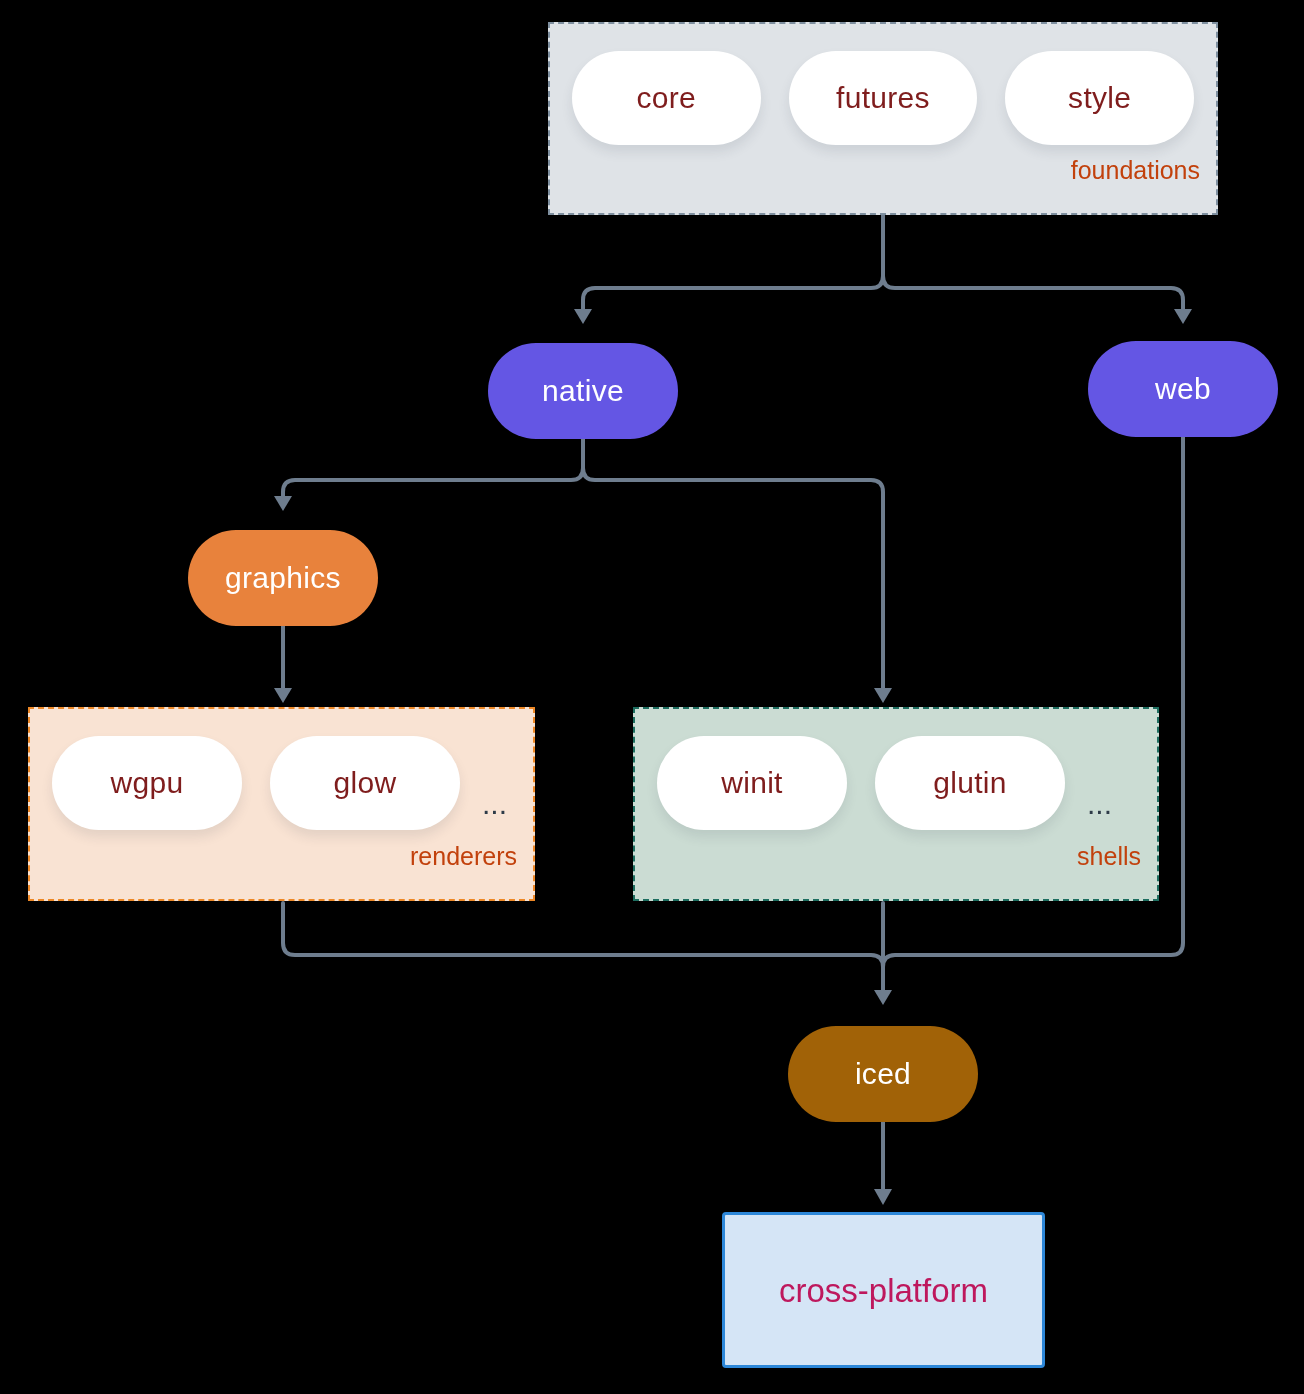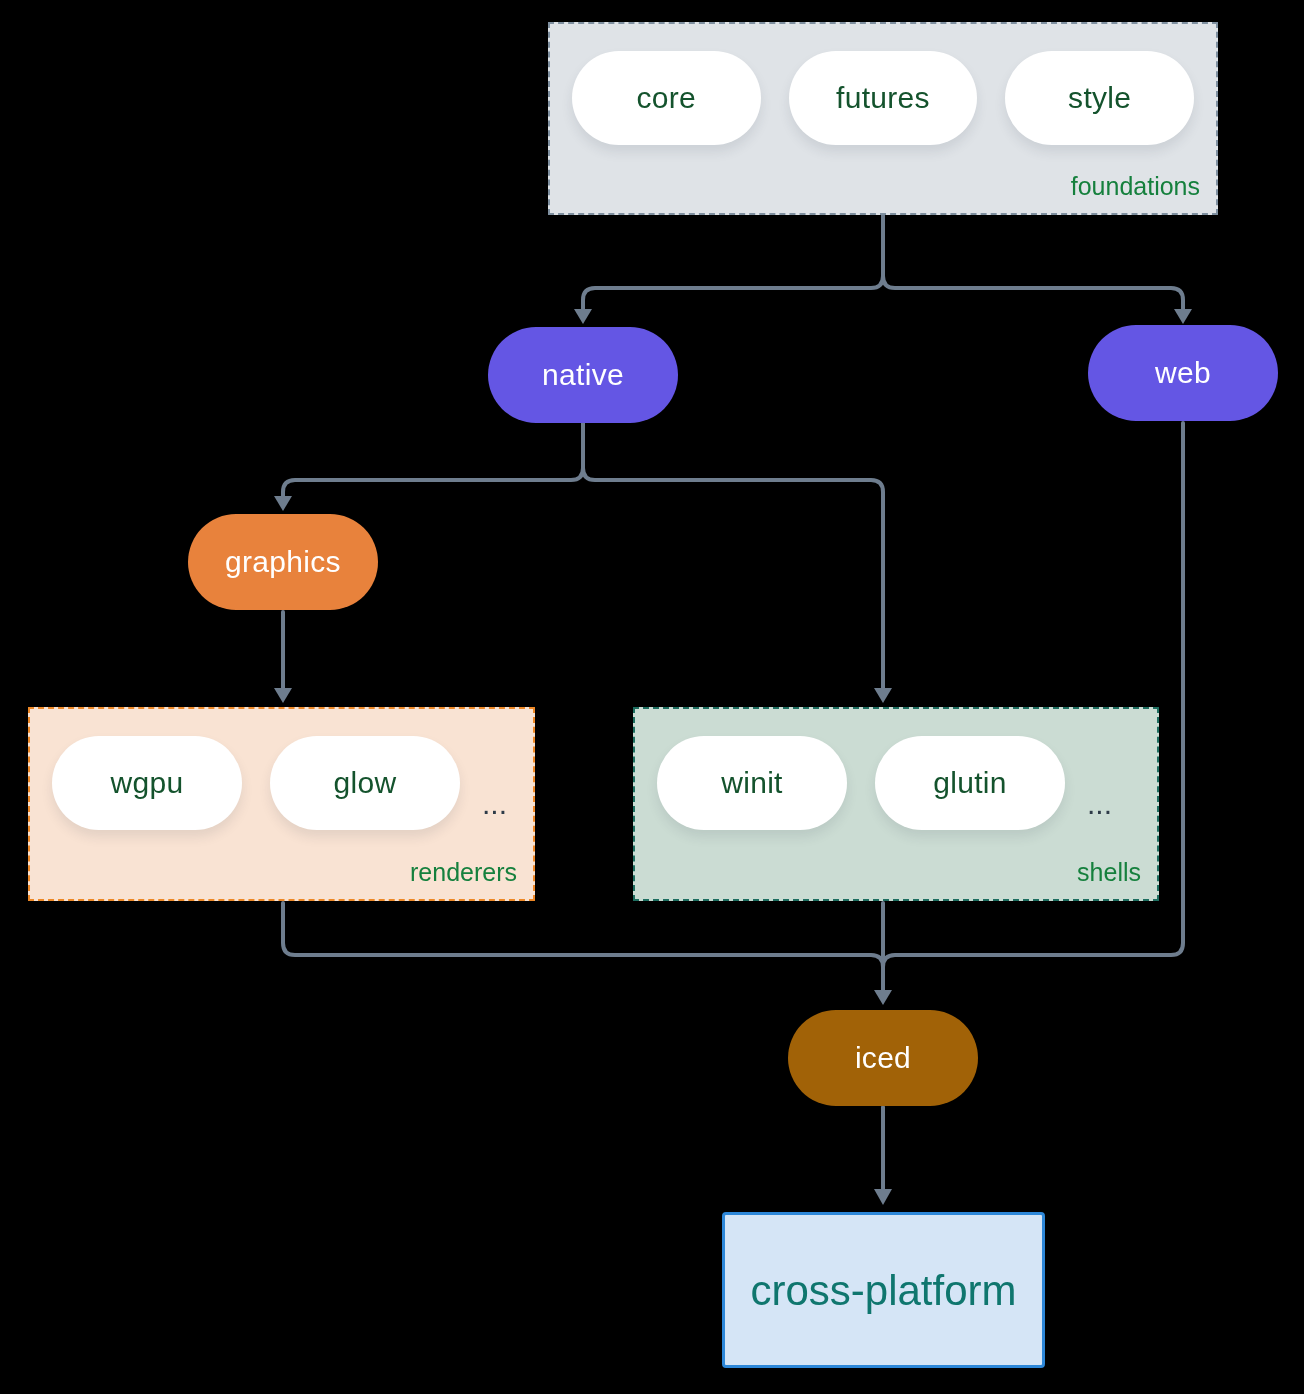--- a/index.html
+++ b/index.html
@@ -57,72 +57,73 @@
   }
   .group-shells {
     left: 633px; top: 707px;
     width: 526px; height: 194px;
     background: #cbdcd3;
     border: 2px dashed #1e6e60;
   }
   .group-label {
     position: absolute;
     right: 16px;
-    bottom: 12px;
+    bottom: 28px;
     font-size: 25px;
-    color: #15803d;
+    color: #c2410c;
   }
   .pill {
     box-sizing: border-box;
     display: flex;
     align-items: center;
     justify-content: center;
     border-radius: 48px;
     font-size: 30px;
     font-weight: 500;
     letter-spacing: 0.3px;
   }
   .pill-white {
     width: 190px;
     height: 94px;
     background: #ffffff;
-    color: #14532d;
+    color: #7f1d1d;
     box-shadow: 0 7px 12px rgba(40, 52, 64, 0.10);
   }
   .ellipsis {
     align-self: center;
     font-size: 30px;
     font-weight: 500;
     color: #2e3b48;
     margin-left: -6px;
   }
   .node {
     position: absolute;
     width: 190px;
     height: 96px;
     color: #ffffff;
+    margin-top: 16px;
   }
   .node-native   { left: 488px;  top: 327px;  background: #6456e4; }
   .node-web      { left: 1088px; top: 325px;  background: #6456e4; }
   .node-graphics { left: 188px;  top: 514px;  background: #e8823c; }
   .node-iced     { left: 788px;  top: 1010px; background: #a16207; }
   .app-box {
     position: absolute;
     left: 722px; top: 1212px;
     width: 323px; height: 156px;
     box-sizing: border-box;
     background: #d5e5f6;
     border: 3px solid #2d87d8;
     border-radius: 4px;
     display: flex;
     flex-direction: column;
     align-items: center;
     justify-content: center;
-    color: #0f766e;
-    font-size: 42px;
+    color: #be185d;
+    font-size: 33px;
     font-weight: 500;
     line-height: 47px;
   }
 </style>
 </head>
 <body>
 
 <div class="stage">
 
   <svg class="connectors" viewBox="0 0 1304 1394" xmlns="http://www.w3.org/2000/svg">

